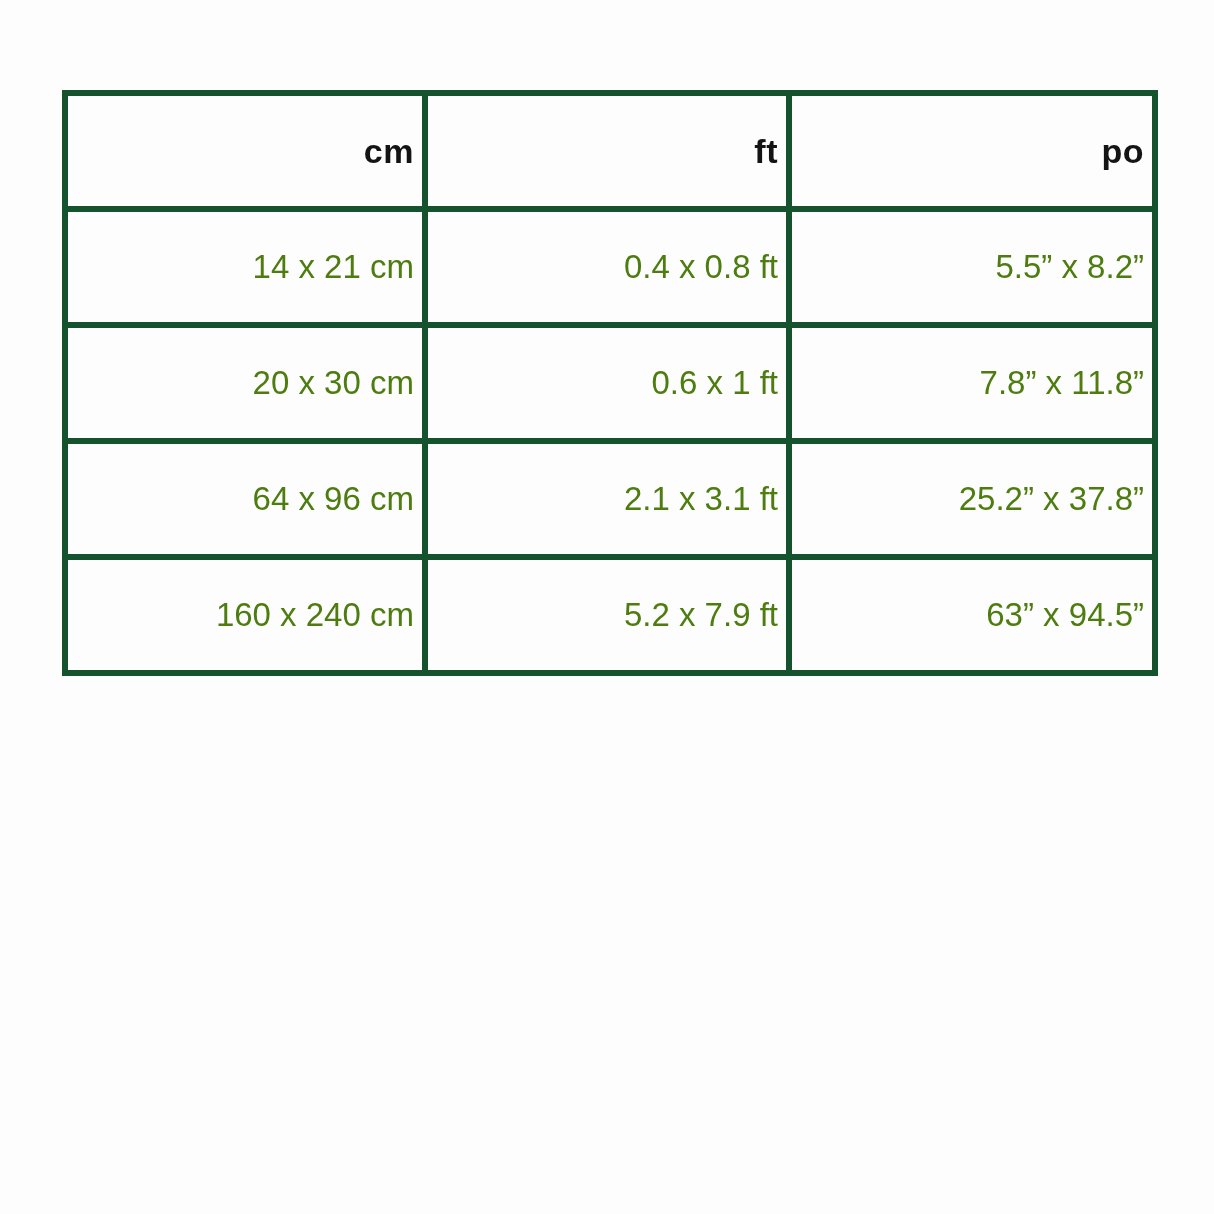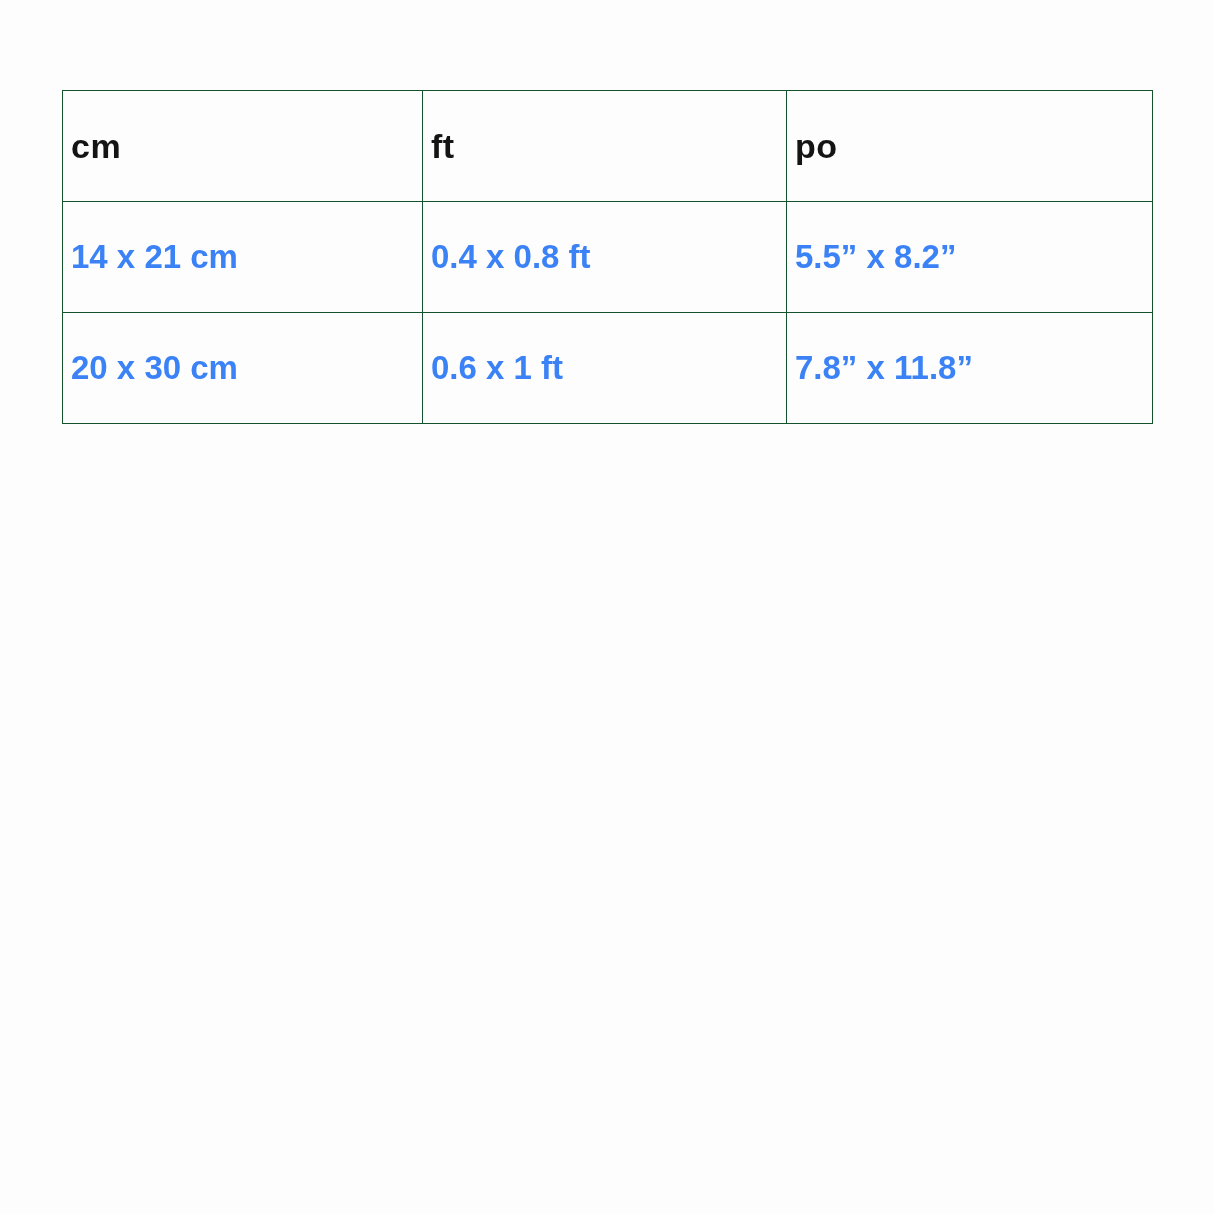--- a/index.html
+++ b/index.html
@@ -26,37 +26,37 @@
     top: 90px;
     width: 1090px;
   }
   table.size-table {
     border-collapse: collapse;
     width: 1090px;
     table-layout: fixed;
   }
   table.size-table th,
   table.size-table td {
-    border: 1px solid #14532d;
-    text-align: left;
+    border: 6px solid #14532d;
+    text-align: right;
     vertical-align: middle;
     padding: 8px;
   }
   table.size-table th {
     height: 94px;
     font-size: 34px;
     font-weight: bold;
     letter-spacing: 0.5px;
     color: #141414;
   }
   table.size-table td {
     height: 94px;
     font-size: 33px;
-    font-weight: bold;
-    color: #3b82f6;
+    font-weight: normal;
+    color: #4d7c0f;
   }
   col.c-cm { width: 360px; }
   col.c-ft { width: 364px; }
   col.c-po { width: 366px; }
 </style>
 </head>
 <body>
 
 <div class="page">
   <div class="table-wrap">
@@ -77,16 +77,26 @@
         <tr>
           <td>14 x 21 cm</td>
           <td>0.4 x 0.8 ft</td>
           <td>5.5” x 8.2”</td>
         </tr>
         <tr>
           <td>20 x 30 cm</td>
           <td>0.6 x 1 ft</td>
           <td>7.8” x 11.8”</td>
         </tr>
+        <tr>
+          <td>64 x 96 cm</td>
+          <td>2.1 x 3.1 ft</td>
+          <td>25.2” x 37.8”</td>
+        </tr>
+        <tr>
+          <td>160 x 240 cm</td>
+          <td>5.2 x 7.9 ft</td>
+          <td>63” x 94.5”</td>
+        </tr>
       </tbody>
     </table>
   </div>
 </div>
 
 </body></html>

